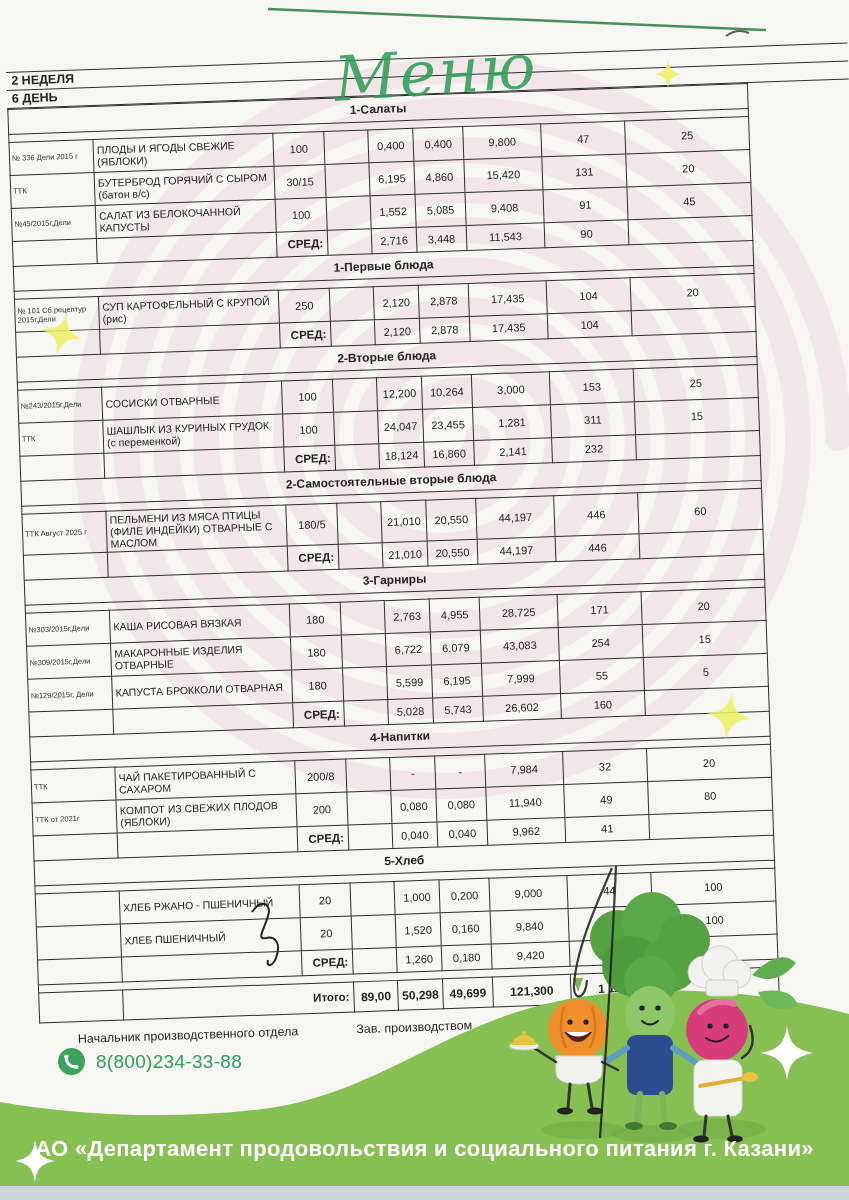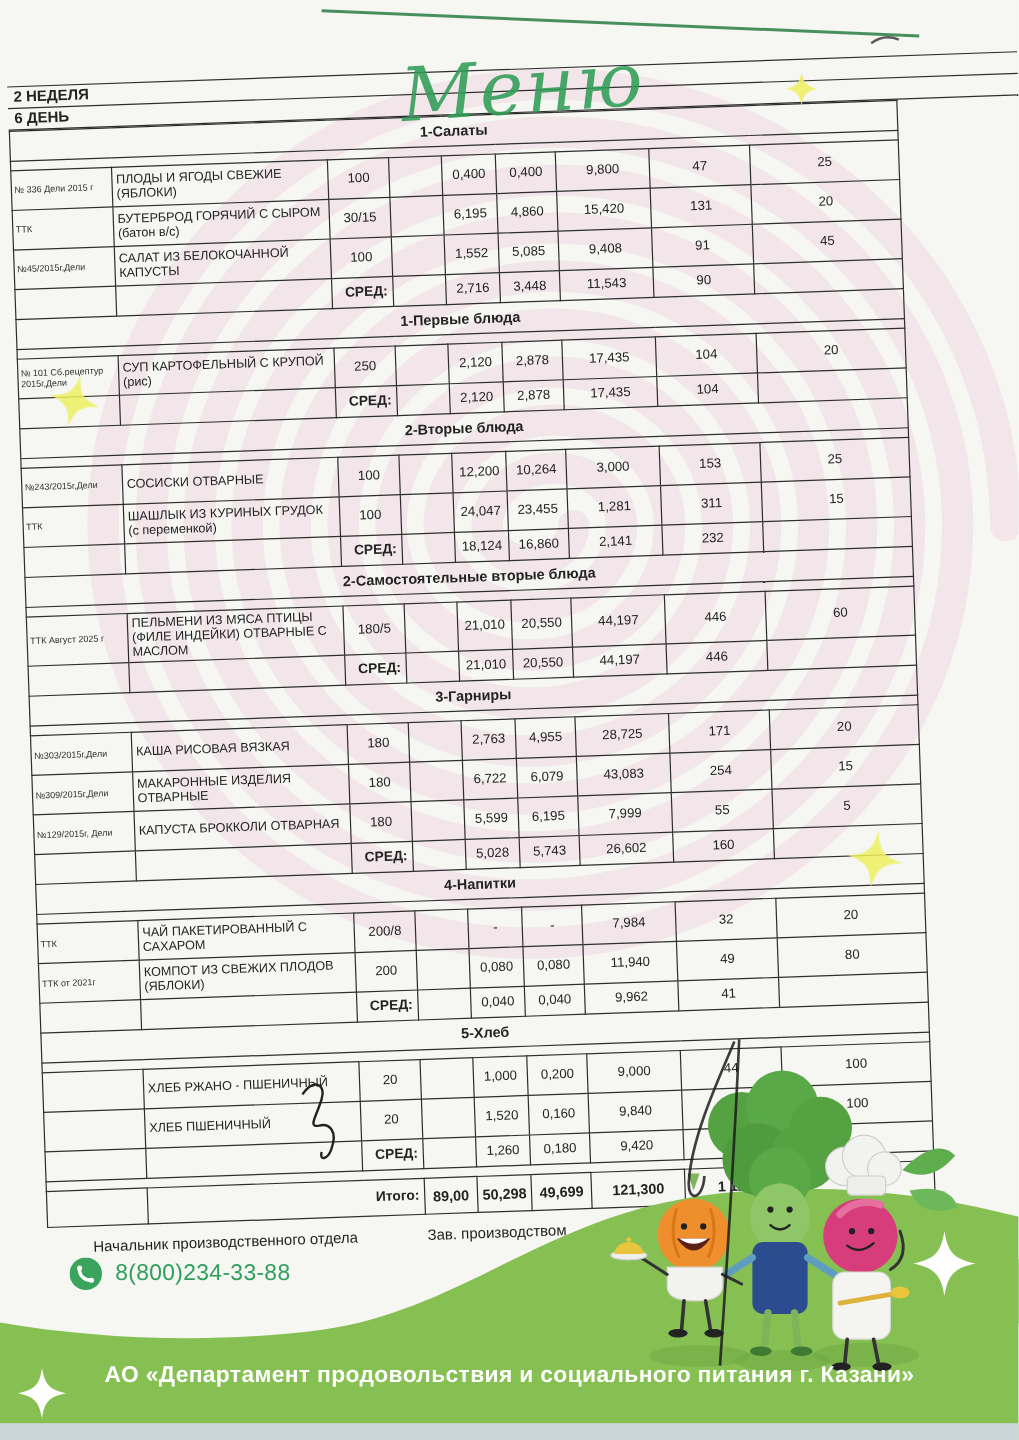--- a/index.html
+++ b/index.html
@@ -29,21 +29,21 @@
   .total-row td.c-num{font-size:12px;}
   .sigrow{display:flex;align-items:flex-start;margin-top:10px;font-size:12.5px;color:#1f1f1f;}
   .sig1{margin-left:38px;} .sig2{margin-left:58px;} .sig3{margin-left:26px;}
   
   #menu-title{position:absolute;left:334px;top:42px;z-index:3;font-family:"DejaVu Serif",serif;
       font-style:italic;font-size:62px;line-height:1;color:#2f9e57;opacity:.88;
       transform:rotate(-4deg);letter-spacing:2px;font-weight:400;}
   
   #scene{position:absolute;left:0;top:880px;z-index:2;}
   #banner-text{position:absolute;left:0;right:0;top:1136px;text-align:center;z-index:3;
-      color:#ffffff;font-size:19px;font-weight:bold;letter-spacing:.3px;}
+      color:#ffffff;font-size:22px;font-weight:bold;letter-spacing:.3px;}
   .contact{position:absolute;left:58px;display:flex;align-items:center;z-index:3;}
   #contact-phone{top:1048px;} #contact-web{top:1087px;}
   .cicon{width:27px;height:27px;margin-right:11px;flex:0 0 auto;}
   .ctext{font-size:19px;color:#2f9f5b;letter-spacing:.3px;}
   
   .overlay{position:absolute;left:0;top:0;z-index:5;pointer-events:none;}
   #marks{z-index:6;}
 </style>
 </head>
 <body>

